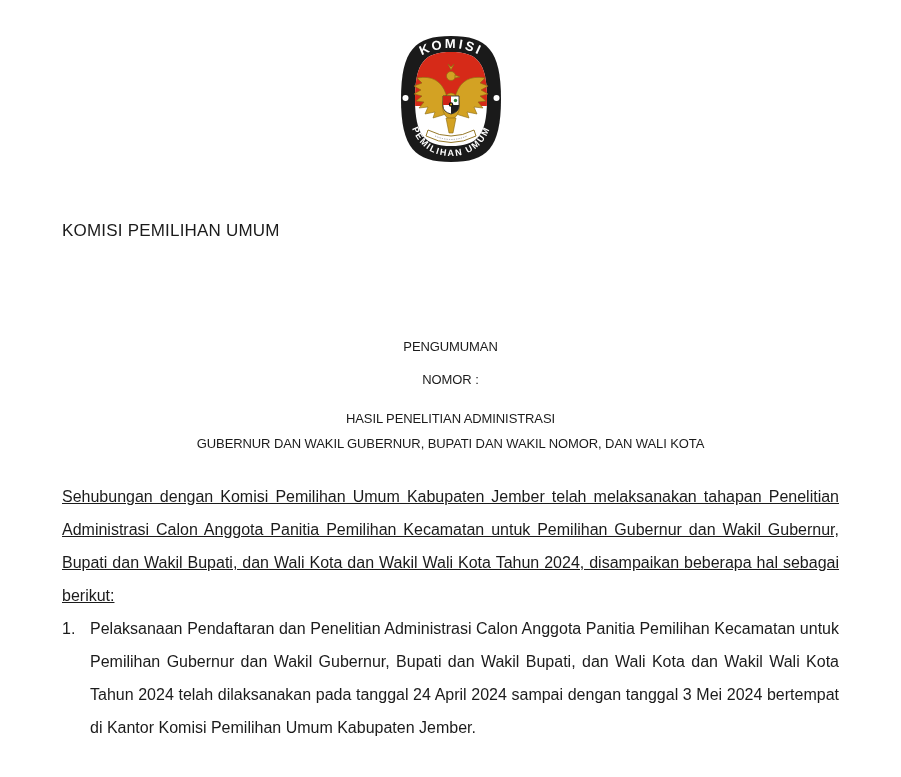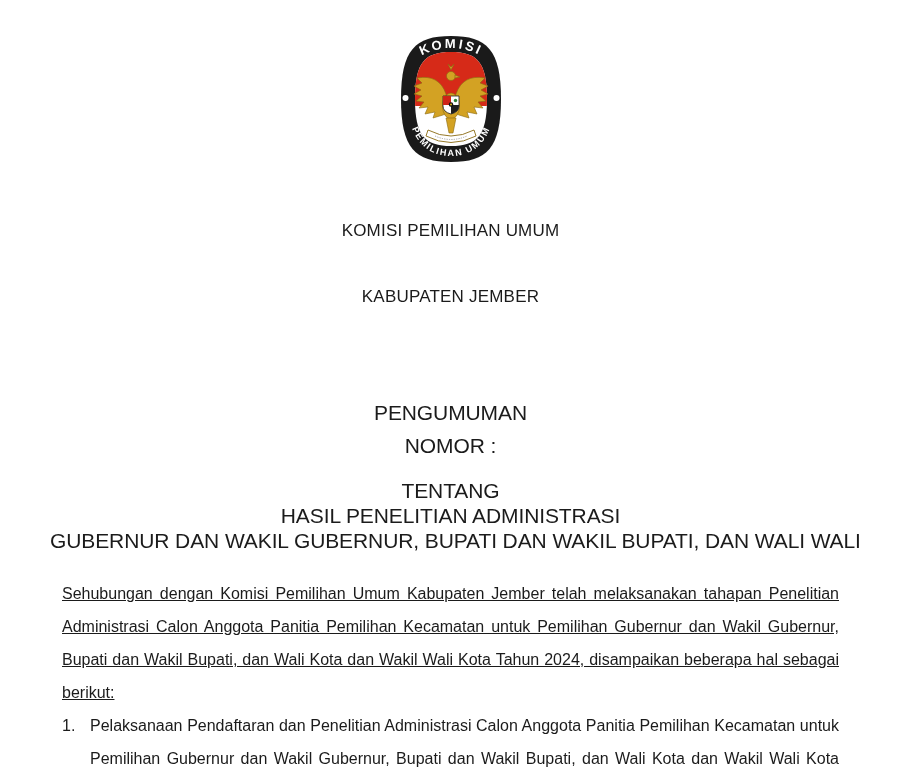--- a/index.html
+++ b/index.html
@@ -10,37 +10,37 @@
     background: #ffffff;
     color: #1b1b1b;
     font-family: "Liberation Sans", sans-serif;
     padding: 34px 62px 0 62px;
     overflow: hidden;
     position: relative;
   }
   .logo-wrap { display: flex; justify-content: center; }
   .logo { width: 112px; height: 130px; display: block; }
   .org-name {
-    text-align: center;
+    text-align: left;
     font-size: 17px;
     line-height: 22px;
     margin-top: 12px;
     letter-spacing: 0.2px;
     white-space: pre;
   }
   .doc-title {
     text-align: center;
-    font-size: 21px;
+    font-size: 13px;
     margin: 50px -12px 0 -12px;
     letter-spacing: -0.1px;
   }
   .doc-type { line-height: 21px; margin-bottom: 12px; }
   .doc-number {
     line-height: 21px;
-    margin-bottom: 22px;
+    margin-bottom: 16px;
     display: flex;
     justify-content: center;
     gap: 7px;
     white-space: pre;
   }
   .subject-line { line-height: 25px; white-space: pre; }
   .body-block {
     margin-top: 24px;
     font-size: 16px;
     line-height: 33px;
@@ -109,31 +109,29 @@
         <textPath href="#topArc" startOffset="50%" text-anchor="middle">KOMISI</textPath>
       </text>
       <text font-size="9" font-weight="bold" fill="#ffffff" letter-spacing="1.6" font-family="Liberation Sans, sans-serif">
         <textPath href="#bottomArc" startOffset="50%" text-anchor="middle">PEMILIHAN UMUM</textPath>
       </text>
     </svg>
   </div>
 
   <div class="org-name">
     <div>KOMISI PEMILIHAN UMUM</div>
-    <div>KABUPATEN JEMBER</div>
   </div>
 
   <div class="doc-title">
     <div class="doc-type">PENGUMUMAN</div>
     <div class="doc-number">
       <span>NOMOR :</span>
     </div>
-    <div class="subject-line">TENTANG</div>
     <div class="subject-line">HASIL PENELITIAN ADMINISTRASI</div>
-    <div class="subject-line">GUBERNUR DAN WAKIL GUBERNUR, BUPATI DAN WAKIL BUPATI, DAN WALI WALI</div>
+    <div class="subject-line">GUBERNUR DAN WAKIL GUBERNUR, BUPATI DAN WAKIL NOMOR, DAN WALI KOTA</div>
   </div>
 
   <div class="body-block">
     <div class="opening-para">Sehubungan dengan Komisi Pemilihan Umum Kabupaten Jember telah melaksanakan tahapan Penelitian Administrasi Calon Anggota Panitia Pemilihan Kecamatan untuk Pemilihan Gubernur dan Wakil Gubernur, Bupati dan Wakil Bupati, dan Wali Kota dan Wakil Wali Kota Tahun 2024, disampaikan beberapa hal sebagai berikut:</div>
     <div class="numbered-list">
       <div class="list-item">
         <div class="item-number">1.</div>
         <div class="item-text">Pelaksanaan Pendaftaran dan Penelitian Administrasi Calon Anggota Panitia Pemilihan Kecamatan untuk Pemilihan Gubernur dan Wakil Gubernur, Bupati dan Wakil Bupati, dan Wali Kota dan Wakil Wali Kota Tahun 2024 telah dilaksanakan pada tanggal 24 April 2024 sampai dengan tanggal 3 Mei 2024 bertempat di Kantor Komisi Pemilihan Umum Kabupaten Jember.</div>
       </div>
     </div>

